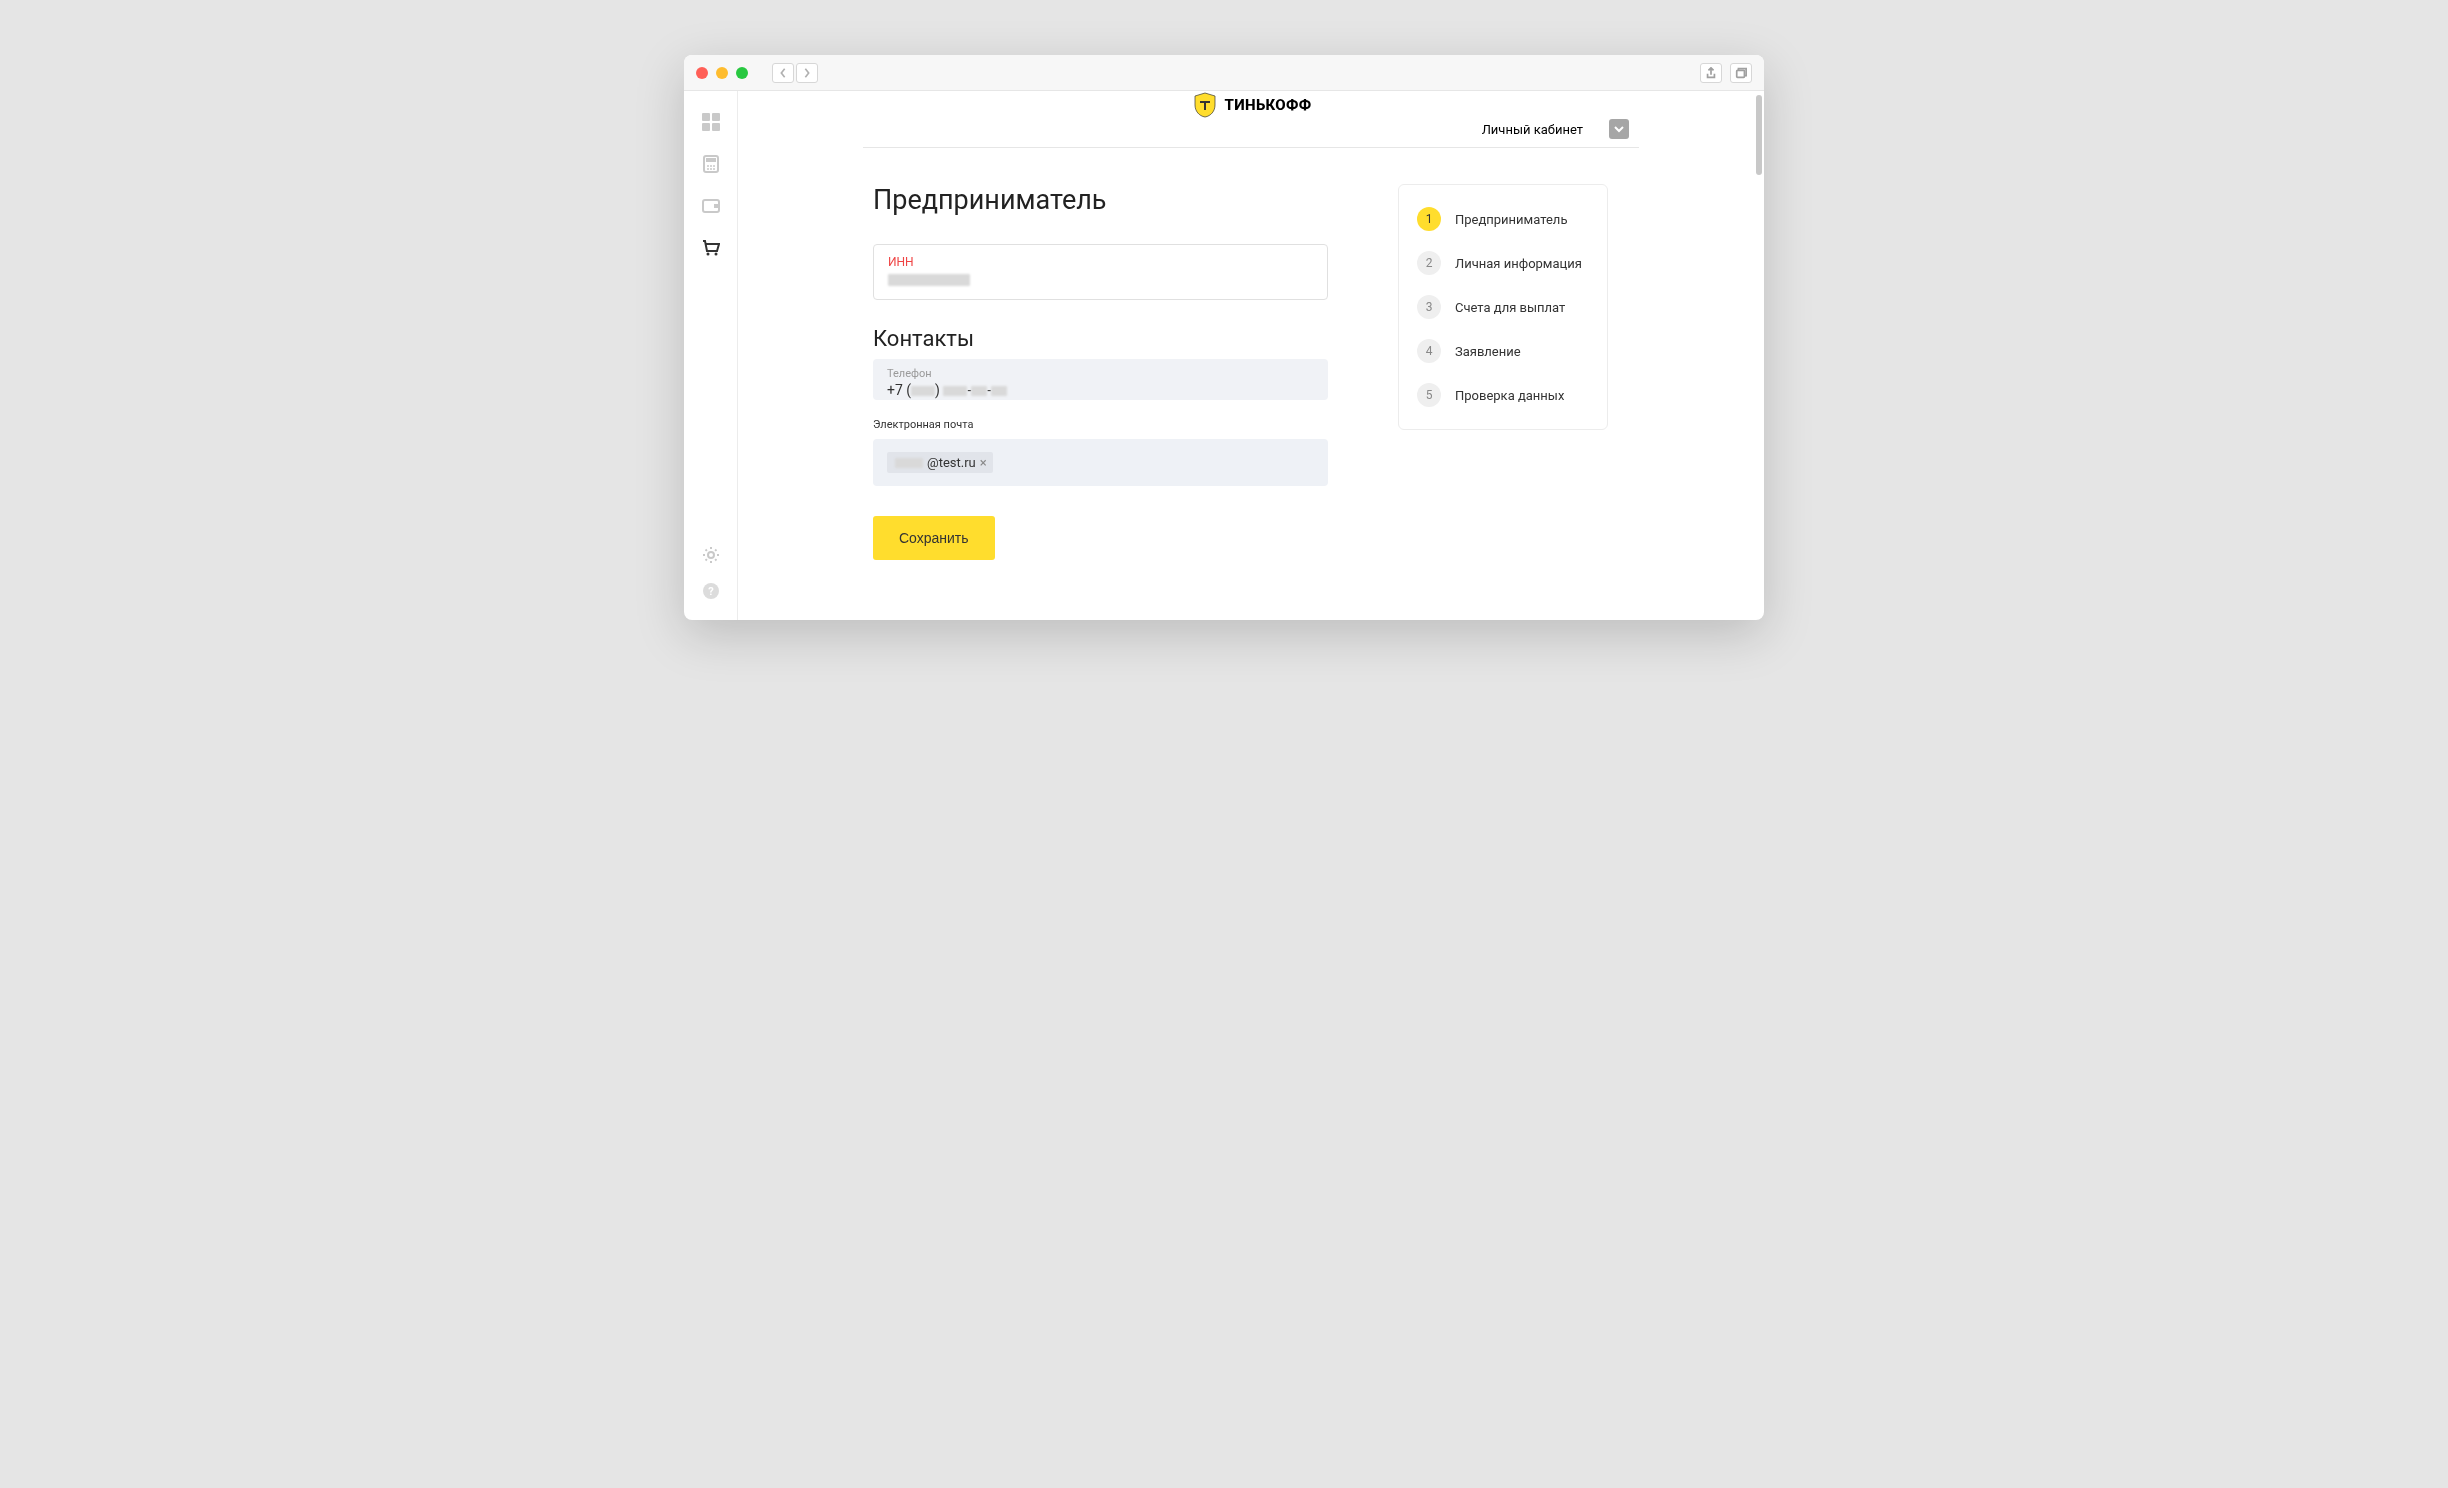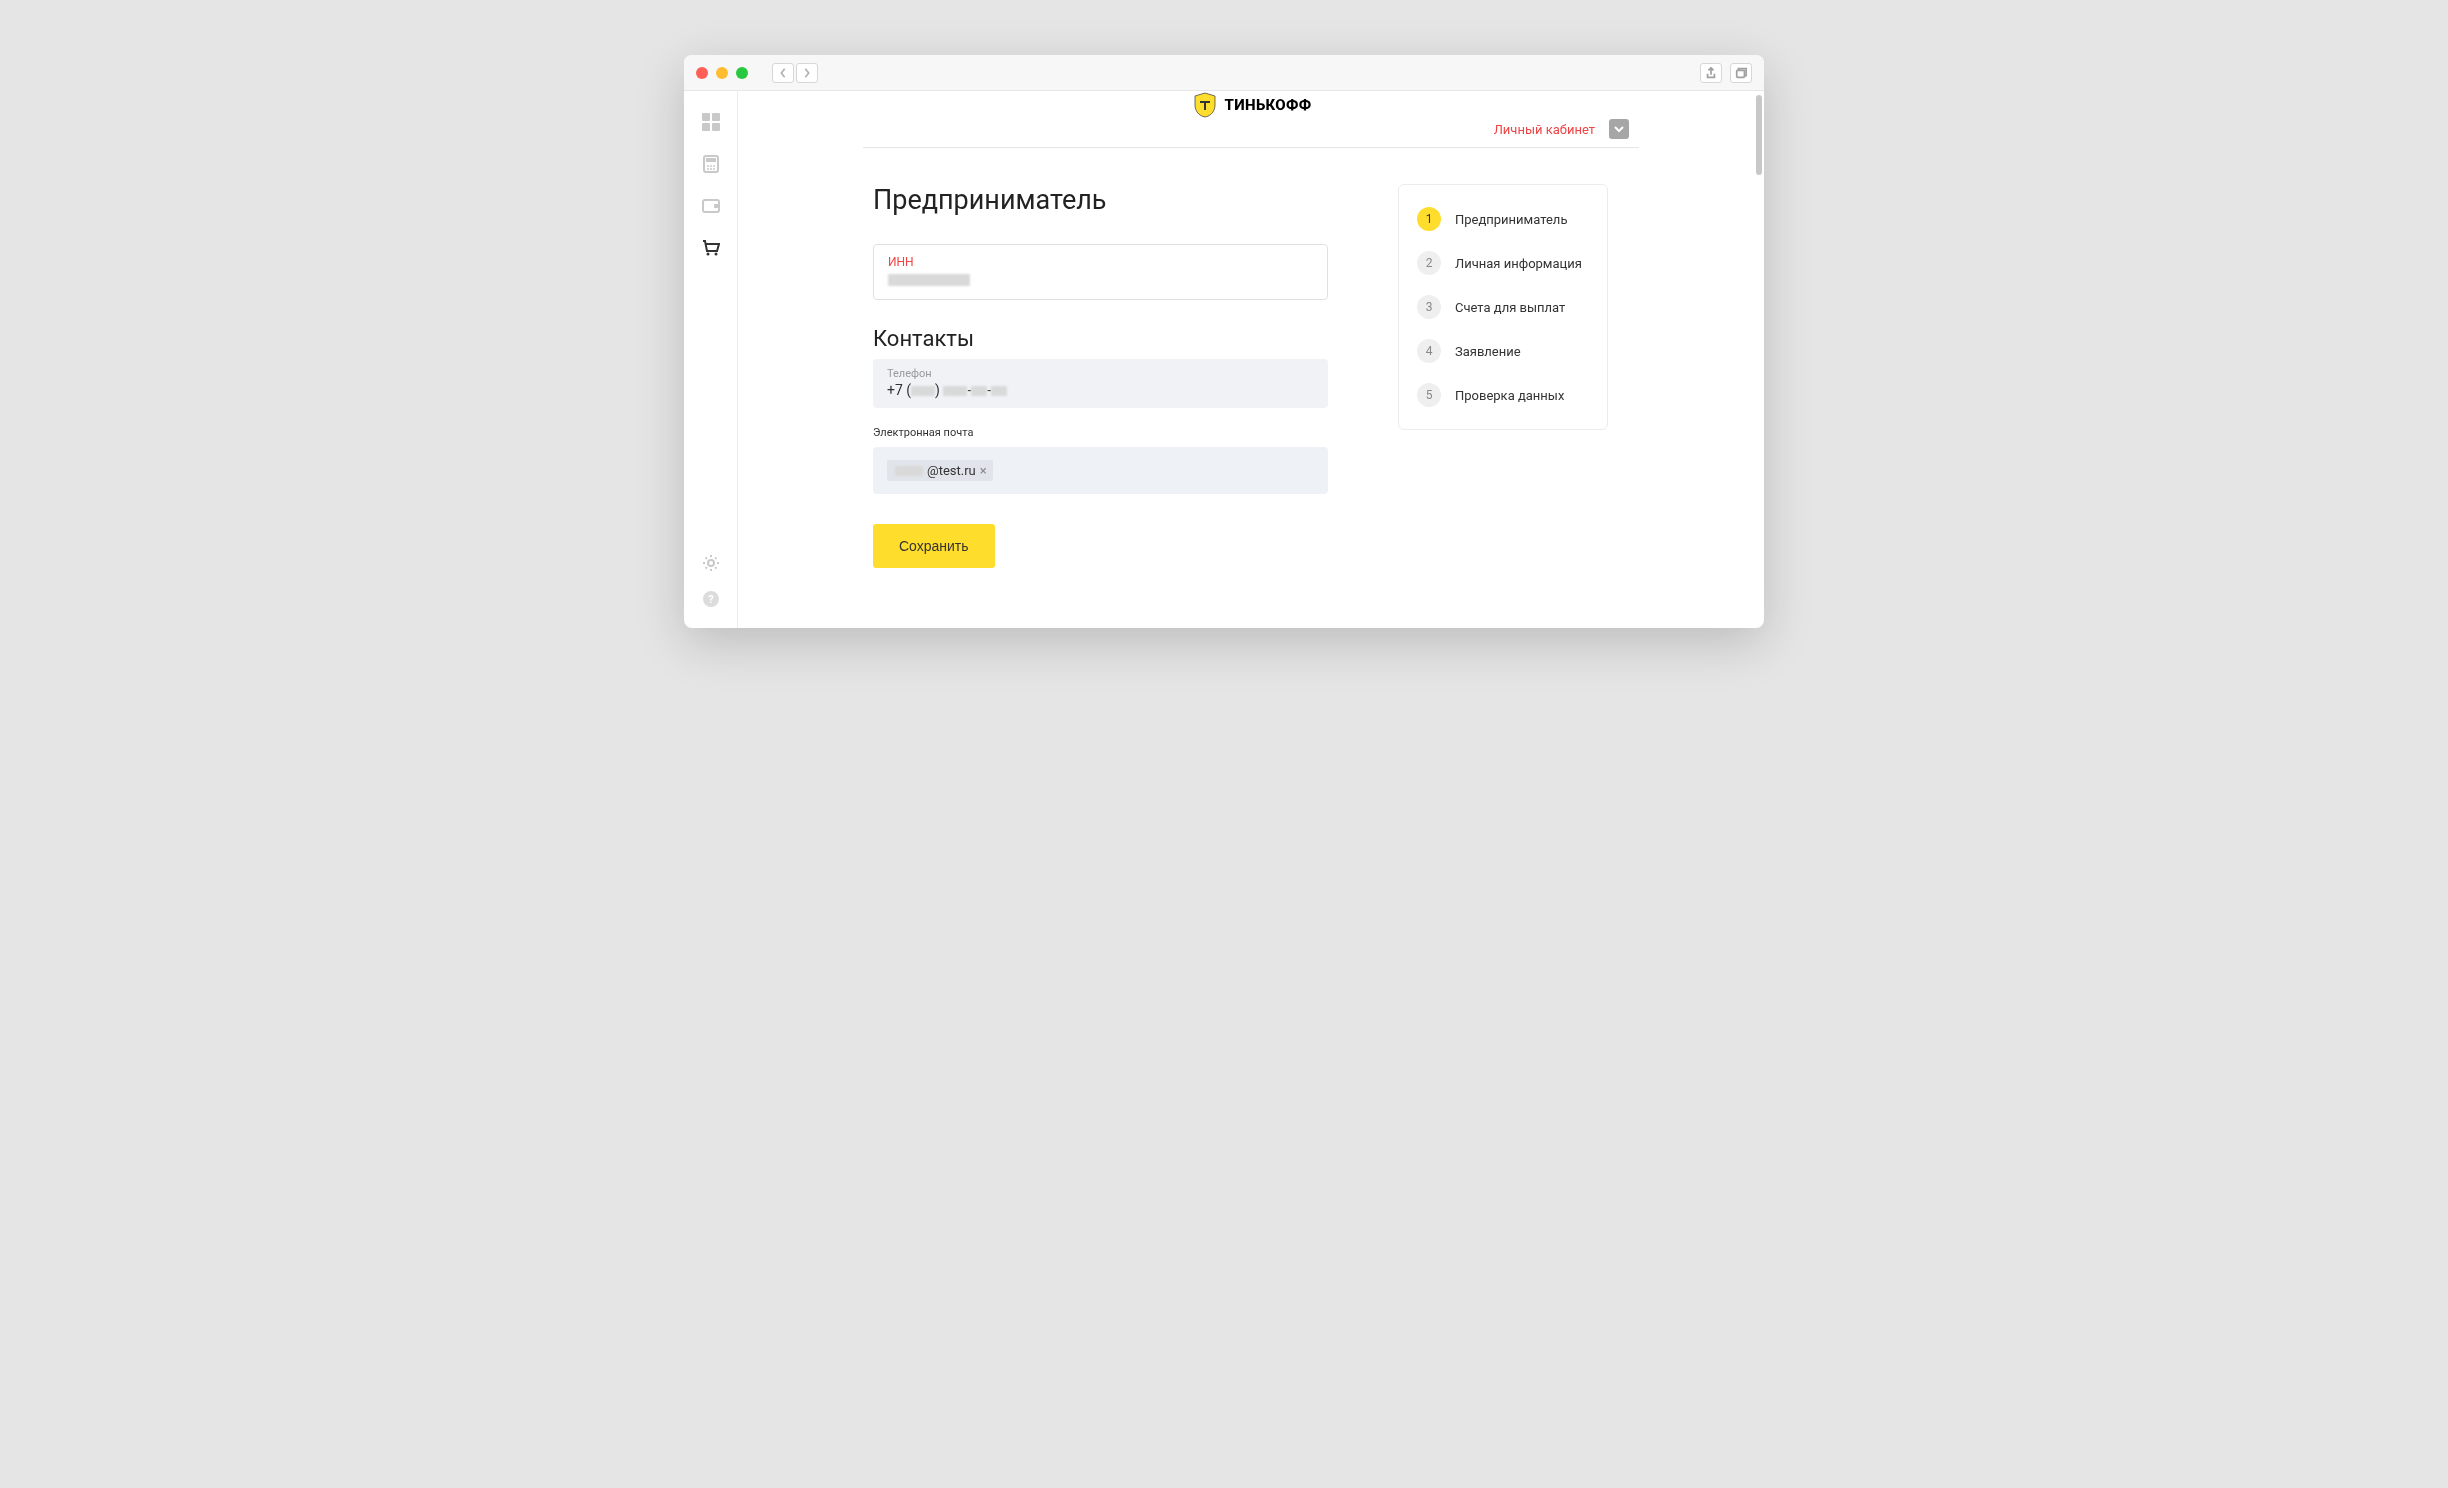--- a/index.html
+++ b/index.html
@@ -74,21 +74,21 @@
 .logo { display: flex; align-items: center; gap: 6px; }
 .logo-badge {
   width: 28px; height: 28px; position: relative; border-radius: 4px;
 }
 .logo-badge svg { width: 28px; height: 28px; }
 .logo-text { font-weight: 800; font-size: 15px; letter-spacing: 0.3px; color: #000; }
 .topnav-links { display: flex; gap: 22px; margin-left: 40px; font-size: 13px; }
 .topnav-links a { color: #7a7a7a; text-decoration: none; padding: 19px 0; }
 .topnav-links a.active { color: #222; border-bottom: 2px solid #333; margin-bottom: -1px; }
 .dots { color: #9a9a9a; padding: 19px 0; }
-.topnav-right { margin-left: auto; display: flex; align-items: center; gap: 14px; font-size: 13px; color: #ef4444; }
+.topnav-right { margin-left: auto; display: flex; align-items: center; gap: 26px; font-size: 13px; color: #000000; }
 .acct-icon { width: 20px; height: 20px; background: #a6a6a6; border-radius: 3px; display: flex; align-items: center; justify-content: center; }
 .acct-icon svg { width: 12px; height: 12px; stroke: #fff; fill: none; stroke-width: 2; }
 
 .subheader {
   background: #fbfbfb;
   border-bottom: 1px solid #ececec;
   padding: 14px 135px;
   font-size: 15px;
   color: #333;
 }
@@ -109,21 +109,21 @@
   display: inline-block; height: 12px; background: #d9d9d9; border-radius: 1px;
   filter: blur(1px); vertical-align: middle;
 }
 
 .section-title { font-size: 22px; color: #222; margin-bottom: 8px; }
 .section-desc { font-size: 13px; color: #888; line-height: 1.5; margin-bottom: 22px; max-width: 430px; }
 
 .grey-field {
   background: #f0f2f6;
   border-radius: 4px;
-  padding: 8px 14px 10px;
+  padding: 8px 14px 2px;
   margin-bottom: 18px;
 }
 .grey-field .lbl { font-size: 11px; color: #9a9a9a; }
 .grey-field .val { font-size: 14px; color: #333; margin-top: 2px; }
 
 .plain-lbl { font-size: 11px; color: #333; margin-bottom: 8px; }
 
 .email-field {
   background: #eef1f6;
   border-radius: 4px;

